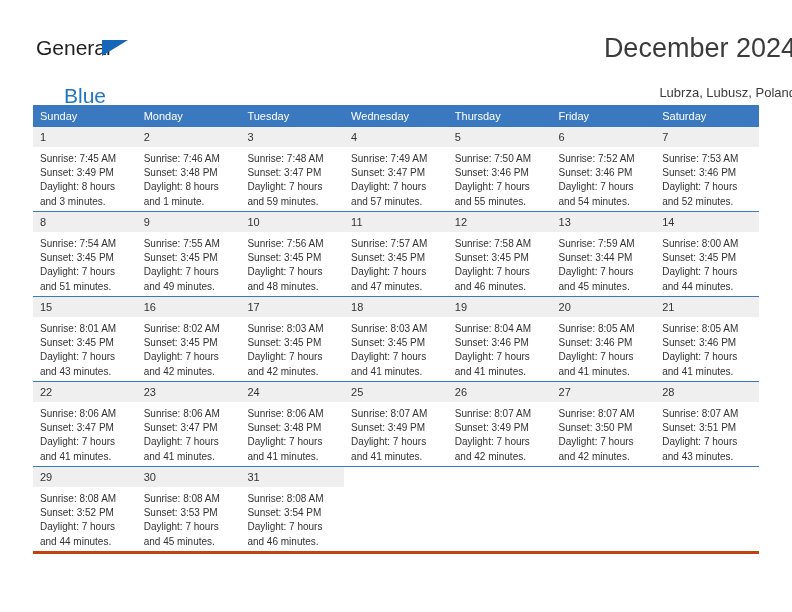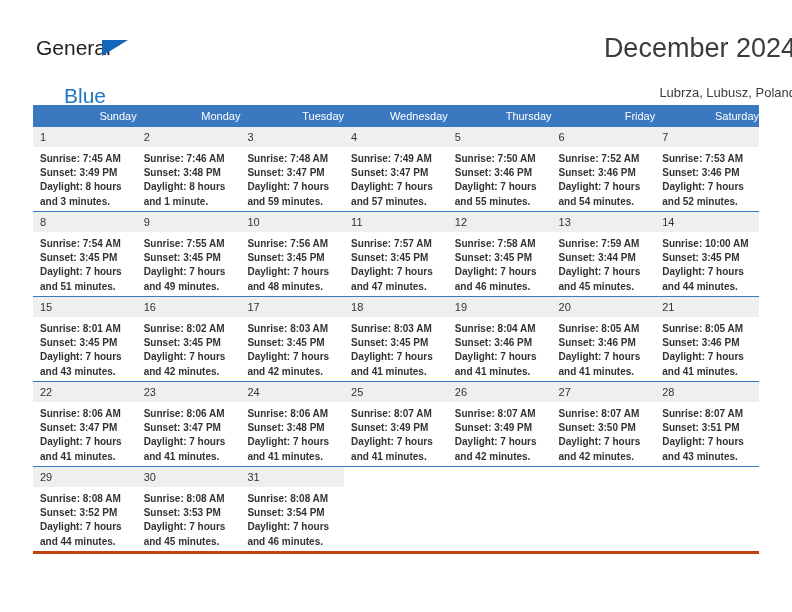--- a/index.html
+++ b/index.html
@@ -124,37 +124,35 @@
     line-height: 12px;
   }
   .daynum.empty {
     background: #ffffff;
   }
   .lines {
     padding: 5px 6px 0 7px;
     font-size: 10px;
     line-height: 14.2px;
     color: #333333;
-    font-weight: bold;
   }
   .lines div {
     white-space: nowrap;
   }
   tr.week {
     border-bottom: 1px solid #3a79bf;
   }
   tr.week td {
     border-bottom: 1px solid #3a79bf;
   }
   tr.week.last td {
     border-bottom: 3px solid #c2410c;
   }
   tr.headrow th {
     border-bottom: none;
-    text-align: right;
   }
 </style>
 </head>
 <body>
 
 <div class="page">
 
   <div class="top">
 
     <div class="logo">
@@ -302,21 +300,21 @@
             <div class="lines">
               <div>Sunrise: 7:59 AM</div>
               <div>Sunset: 3:44 PM</div>
               <div>Daylight: 7 hours</div>
               <div>and 45 minutes.</div>
             </div>
           </td>
           <td class="daycell">
             <div class="daynum">14</div>
             <div class="lines">
-              <div>Sunrise: 10:00 AM</div>
+              <div>Sunrise: 8:00 AM</div>
               <div>Sunset: 3:45 PM</div>
               <div>Daylight: 7 hours</div>
               <div>and 44 minutes.</div>
             </div>
           </td>
         </tr>
 
         <tr class="week">
           <td class="daycell">
             <div class="daynum">15</div>

